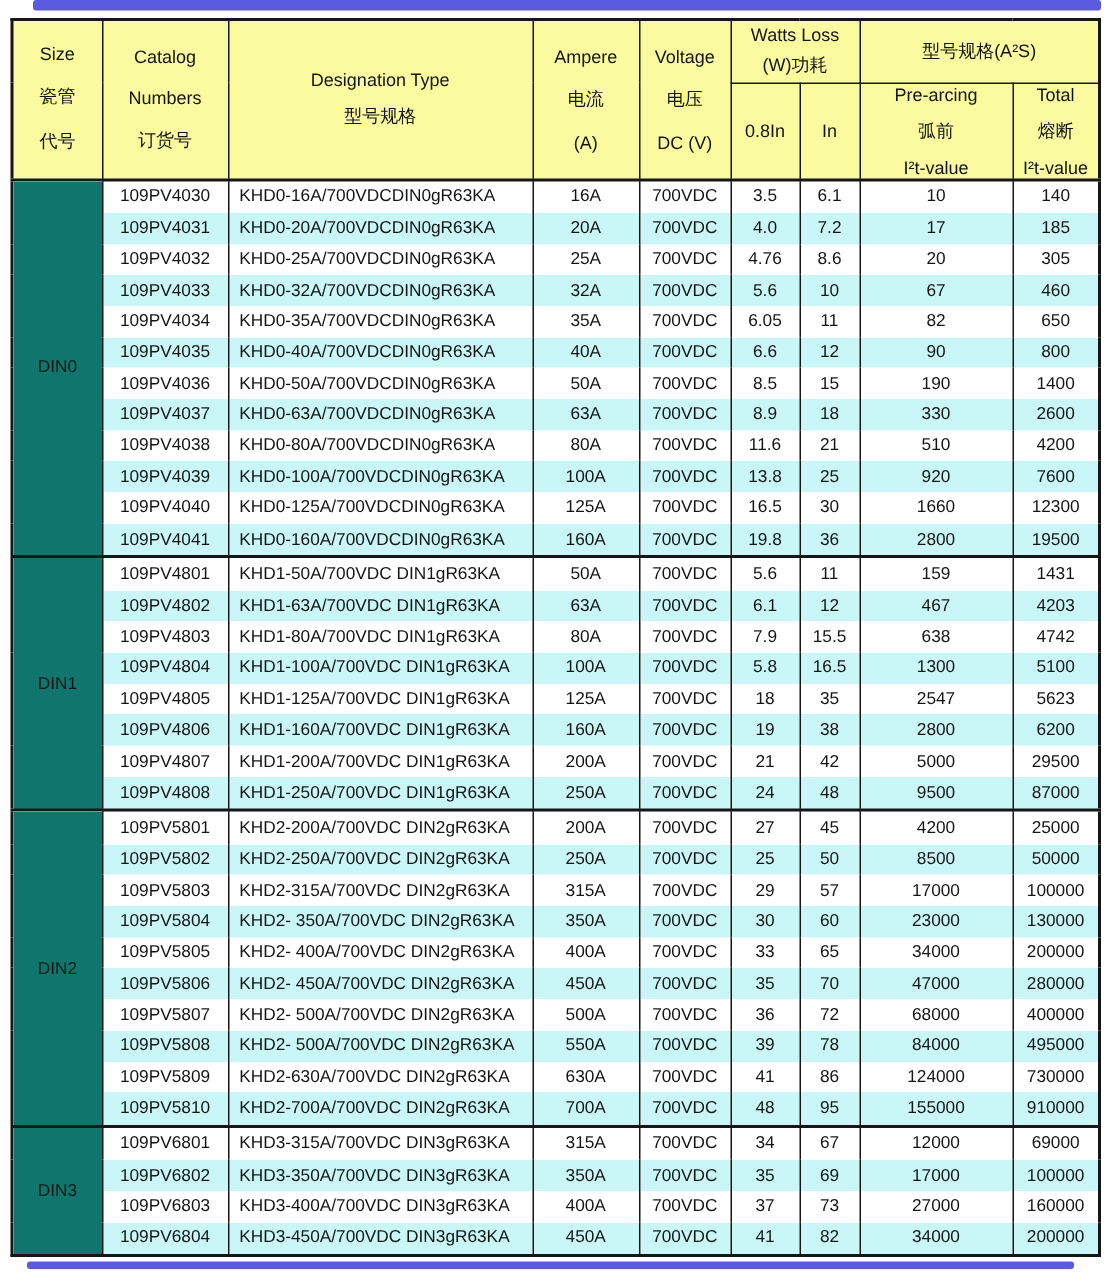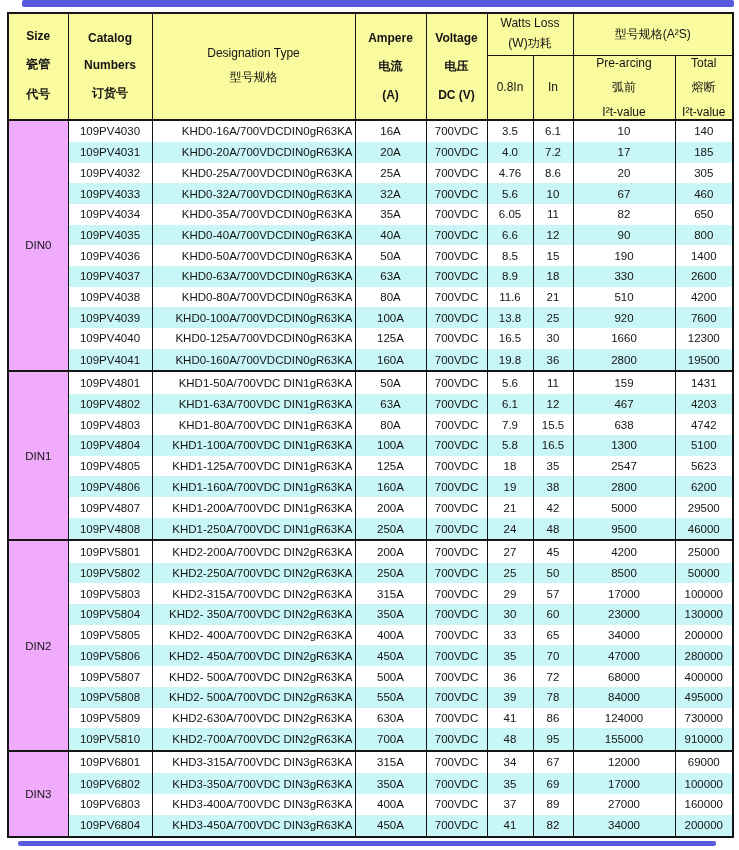--- a/index.html
+++ b/index.html
@@ -55,43 +55,43 @@
   }
   tr.hdr-top { height: 42px; }
   tr.hdr-sub { height: 64px; }
   .hstack {
     display: flex;
     flex-direction: column;
     align-items: center;
     justify-content: center;
     height: 100%;
   }
-  .hstack.loose { gap: 13px; font-weight: bold; }
+  .hstack.loose { gap: 13px; }
   .hstack.mid   { gap: 9px; }
   .hstack.tight { gap: 5px; }
 
   tbody { border-top: 2px solid #161616; }
   tbody td {
     border-left: 1px solid #161616;
     border-right: 1px solid #161616;
     font-size: 11.5px;
     text-align: center;
     vertical-align: middle;
     padding: 0 2px;
     background: #ffffff;
     white-space: nowrap;
     overflow: hidden;
   }
   tbody tr:nth-child(even) td.data-cell { background: #c9f6f7; }
   td.size-cell {
-    background: #f0abfc;
+    background: #0f766e;
     font-size: 11.5px;
   }
   td.designation {
-    text-align: right;
+    text-align: left;
     padding-left: 7px;
     margin-left: 12px;
   }
 </style>
 </head>
 <body>
 
 <div class="top-bar"></div>
 
 <table class="spec-table">
@@ -377,21 +377,21 @@
         <td class="data-cell">29500</td>
       </tr>
       <tr>
         <td class="data-cell">109PV4808</td>
         <td class="data-cell designation">KHD1-250A/700VDC DIN1gR63KA</td>
         <td class="data-cell">250A</td>
         <td class="data-cell">700VDC</td>
         <td class="data-cell">24</td>
         <td class="data-cell">48</td>
         <td class="data-cell">9500</td>
-        <td class="data-cell">46000</td>
+        <td class="data-cell">87000</td>
       </tr>
     </tbody>
   <tbody>
       <tr>
         <td class="size-cell" rowspan="10">DIN2</td>
         <td class="data-cell">109PV5801</td>
         <td class="data-cell designation">KHD2-200A/700VDC DIN2gR63KA</td>
         <td class="data-cell">200A</td>
         <td class="data-cell">700VDC</td>
         <td class="data-cell">27</td>
@@ -511,21 +511,21 @@
         <td class="data-cell">69</td>
         <td class="data-cell">17000</td>
         <td class="data-cell">100000</td>
       </tr>
       <tr>
         <td class="data-cell">109PV6803</td>
         <td class="data-cell designation">KHD3-400A/700VDC DIN3gR63KA</td>
         <td class="data-cell">400A</td>
         <td class="data-cell">700VDC</td>
         <td class="data-cell">37</td>
-        <td class="data-cell">89</td>
+        <td class="data-cell">73</td>
         <td class="data-cell">27000</td>
         <td class="data-cell">160000</td>
       </tr>
       <tr>
         <td class="data-cell">109PV6804</td>
         <td class="data-cell designation">KHD3-450A/700VDC DIN3gR63KA</td>
         <td class="data-cell">450A</td>
         <td class="data-cell">700VDC</td>
         <td class="data-cell">41</td>
         <td class="data-cell">82</td>

